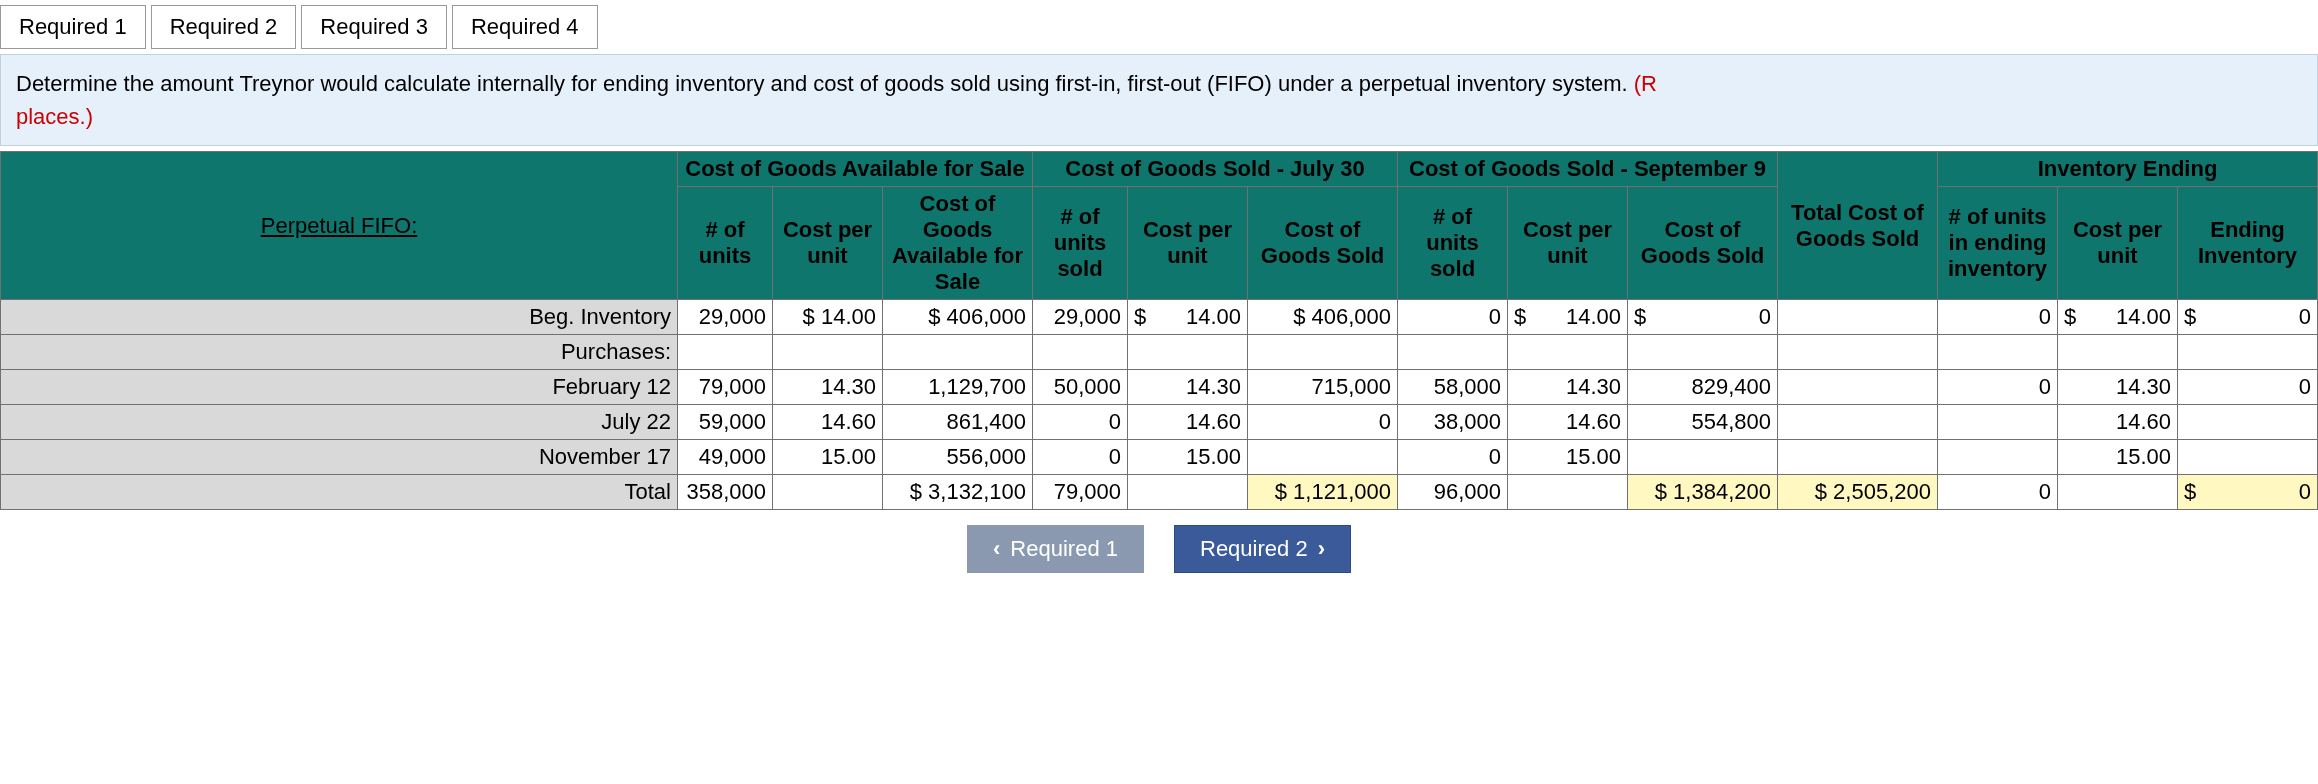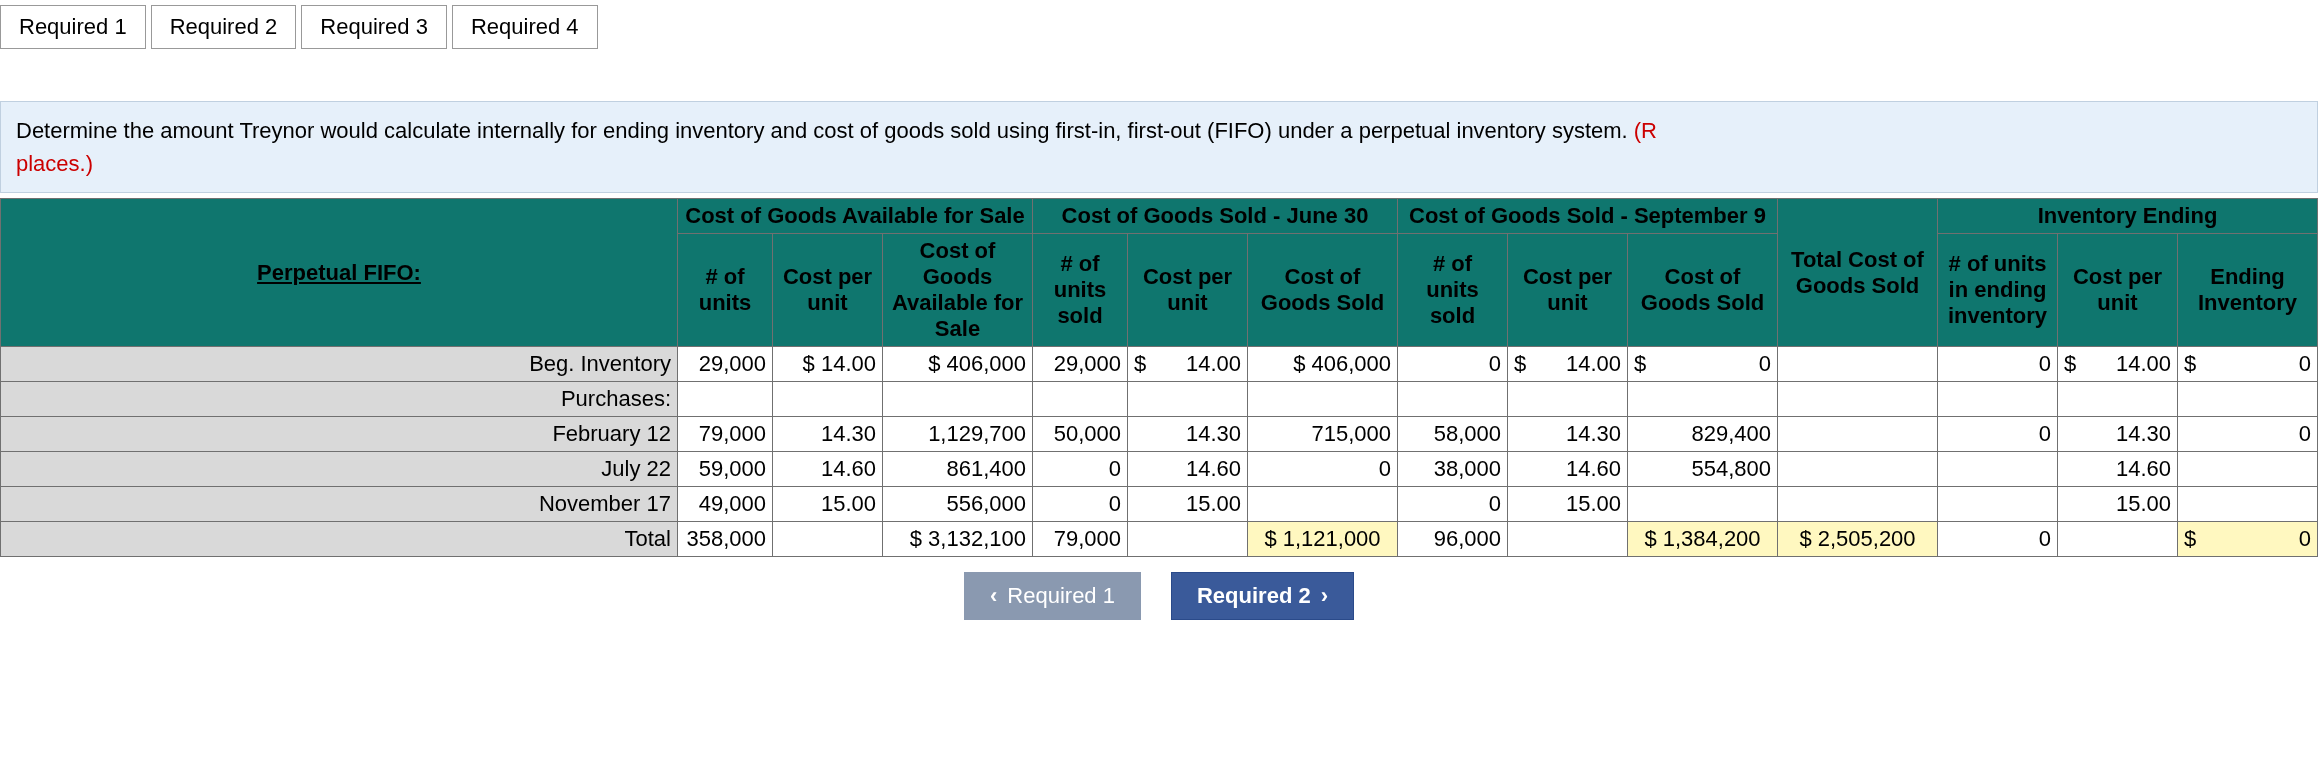--- a/index.html
+++ b/index.html
@@ -1,35 +1,35 @@
 <!DOCTYPE html>
 <html><head>
 <meta charset="utf-8">
 <style>
   * { box-sizing: border-box; margin: 0; padding: 0; }
   body { font-family: Arial, sans-serif; font-size: 22px; color: #000; background: #fff; }
   .tabs { display: flex; gap: 5px; padding: 5px 0; }
   .tab { border: 1px solid #999; background: #fff; padding: 8px 18px; font-size: 22px; cursor: pointer; }
-  .instruction { background: #e6f0fa; border: 1px solid #c0d0e0; padding: 12px 15px; line-height: 1.5; margin-top: 47px; }
+  .instruction { background: #e6f0fa; border: 1px solid #c0d0e0; padding: 12px 15px; line-height: 1.5; }
   .instruction .red { color: #c00; }
   table.main { border-collapse: collapse; width: 2318px; margin-top: 5px; }
   table.main td, table.main th { border: 1px solid #707070; padding: 4px 6px; font-size: 22px; vertical-align: middle; }
   table.main th { font-weight: bold; text-align: center; background: #0f766e; }
   .gh { background: #d9d9d9; font-weight: bold; text-align: center; }
   .rlabel { background: #d9d9d9; text-align: right; padding-left: 6px; }
   .rlabel.indent { padding-left: 20px; }
   .num { text-align: right; font-family: Arial, sans-serif; }
   .underline { text-decoration: underline; }
-  .yellow { background: #fff8c0; text-align: center; }
+  .yellow { background: #fff8c0; }
   .dollar-cell { display: flex; justify-content: space-between; }
   .nav { display: flex; justify-content: center; gap: 30px; margin-top: 15px; font-size: 22px; }
   .nav-btn { background: #3a5a9a; color: #fff; padding: 10px 25px; border: 1px solid #2a4a8a; cursor: pointer; display: inline-flex; align-items: center; gap: 10px; }
   .nav-btn.disabled { background: #8a99b0; border-color: #8a99b0; cursor: default; }
   .chev { font-weight: bold; }
-  .bold { font-weight: bold; }
+  .bold { font-weight: normal; }
 </style>
 </head>
 <body>
 
 <div class="tabs">
   <button class="tab">Required 1</button>
   <button class="tab">Required 2</button>
   <button class="tab">Required 3</button>
   <button class="tab">Required 4</button>
 </div>
@@ -37,21 +37,21 @@
 <div class="instruction">
   <span>Determine the amount Treynor would calculate internally for ending inventory and cost of goods sold using first-in, first-out (FIFO) under a perpetual inventory system. </span><span class="red">(R</span><br>
   <span class="red">places.)</span>
 </div>
 
 <table class="main">
   <tbody>
       <tr>
     <th class="gh" rowspan="2"><span class="underline bold">Perpetual FIFO:</span></th>
     <th class="gh" colspan="3">Cost of Goods Available for Sale</th>
-    <th class="gh" colspan="3">Cost of Goods Sold - June 30</th>
+    <th class="gh" colspan="3">Cost of Goods Sold - July 30</th>
     <th class="gh" colspan="3">Cost of Goods Sold - September 9</th>
     <th class="gh" rowspan="2" style="width:160px">Total Cost of Goods Sold</th>
     <th class="gh" colspan="3">Inventory Ending</th>
   </tr>
   <tr>
     <th class="gh" style="width:95px"># of units</th>
     <th class="gh" style="width:110px">Cost per unit</th>
     <th class="gh" style="width:150px">Cost of Goods Available for Sale</th>
     <th class="gh" style="width:95px"># of units sold</th>
     <th class="gh" style="width:120px">Cost per unit</th>

